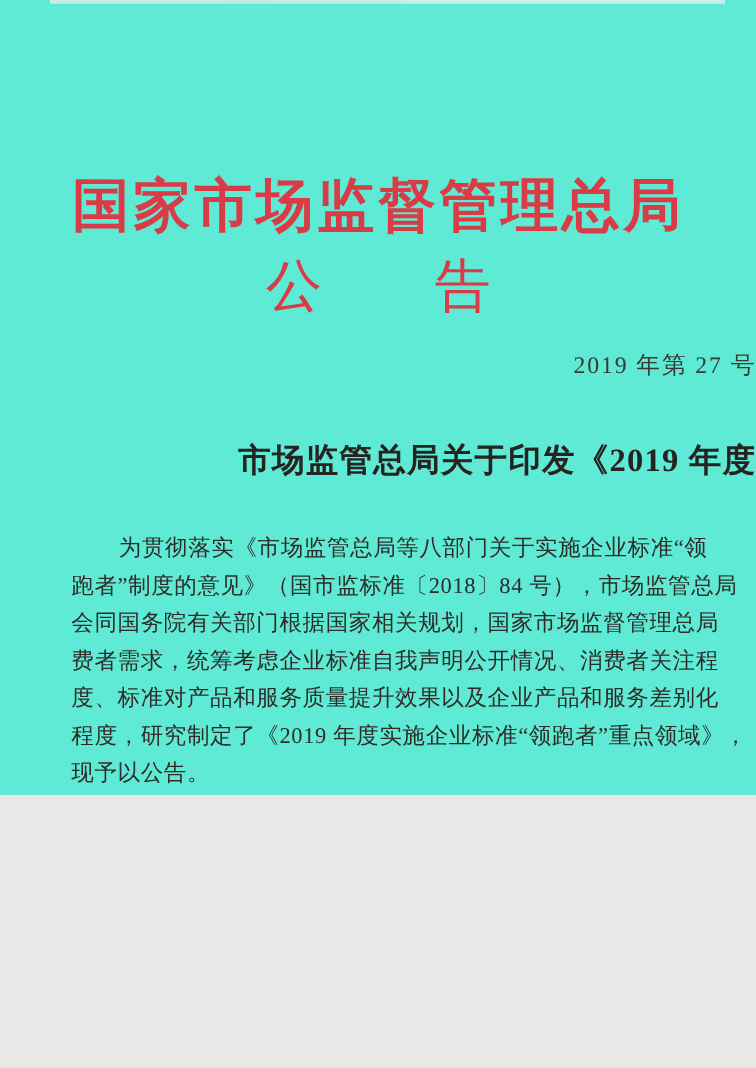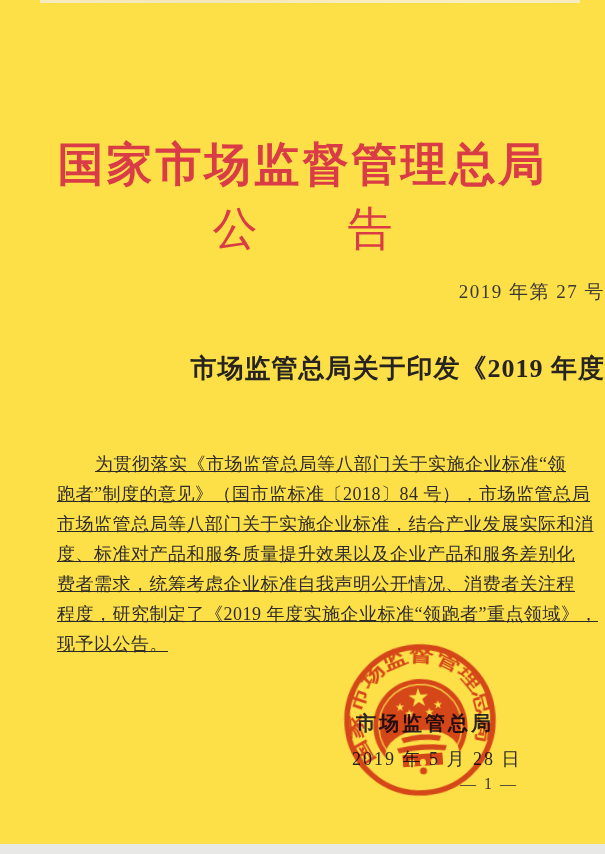--- a/index.html
+++ b/index.html
@@ -4,23 +4,23 @@
 <style>
   html, body {
     margin: 0;
     padding: 0;
     background: #e8e8e6;
     font-family: "Liberation Serif", "DejaVu Serif", serif;
   }
   .page {
     position: relative;
     width: 605px;
-    height: 844px;
+    height: 636px;
     margin: 0 auto;
-    background: #fde047;
+    background: #5eead4;
     overflow: hidden;
   }
   .scan-edge-top {
     position: absolute;
     top: 0; left: 40px;
     width: 540px; height: 3px;
     background: linear-gradient(90deg, #f2f1ef 0%, #eceae8 30%, #f7f6f4 70%, #f2f1ef 100%);
     opacity: .7;
   }
   .agency-title {
@@ -55,26 +55,25 @@
     top: 351px; left: 0; width: 605px;
     text-align: right;
     font-size: 26px;
     line-height: 35px;
     font-weight: bold;
     color: #262320;
     letter-spacing: 1px;
   }
   .body-block {
     position: absolute;
-    top: 449px; left: 57px;
+    top: 423px; left: 57px;
     width: 492px;
     color: #2f2c28;
     font-size: 18px;
     letter-spacing: .5px;
-    text-decoration: underline;
   }
   .body-line {
     height: 30px;
     line-height: 30px;
     text-align: justify;
     text-align-last: justify;
     white-space: nowrap;
     overflow: visible;
   }
   .body-line.first {
@@ -131,23 +130,23 @@
 
   <div class="doc-number">2019 年第 27 号</div>
 
   <div class="main-title">
     <div>市场监管总局关于印发《2019 年度</div>
   </div>
 
   <div class="body-block">
     <div class="body-line first">为贯彻落实《市场监管总局等八部门关于实施企业标准“领</div>
     <div class="body-line">跑者”制度的意见》（国市监标准〔2018〕84 号），市场监管总局</div>
-    <div class="body-line">市场监管总局等八部门关于实施企业标准，结合产业发展实际和消</div>
+    <div class="body-line">会同国务院有关部门根据国家相关规划，国家市场监督管理总局</div>
+    <div class="body-line">费者需求，统筹考虑企业标准自我声明公开情况、消费者关注程</div>
     <div class="body-line">度、标准对产品和服务质量提升效果以及企业产品和服务差别化</div>
-    <div class="body-line">费者需求，统筹考虑企业标准自我声明公开情况、消费者关注程</div>
     <div class="body-line">程度，研究制定了《2019 年度实施企业标准“领跑者”重点领域》，</div>
     <div class="body-line last">现予以公告。</div>
   </div>
 
   <div class="signature-agency">市场监管总局</div>
 
   <div class="signature-date">2019 年 5 月 28 日</div>
 
   <svg class="official-seal" viewBox="0 0 156 156" xmlns="http://www.w3.org/2000/svg">
     <defs>

